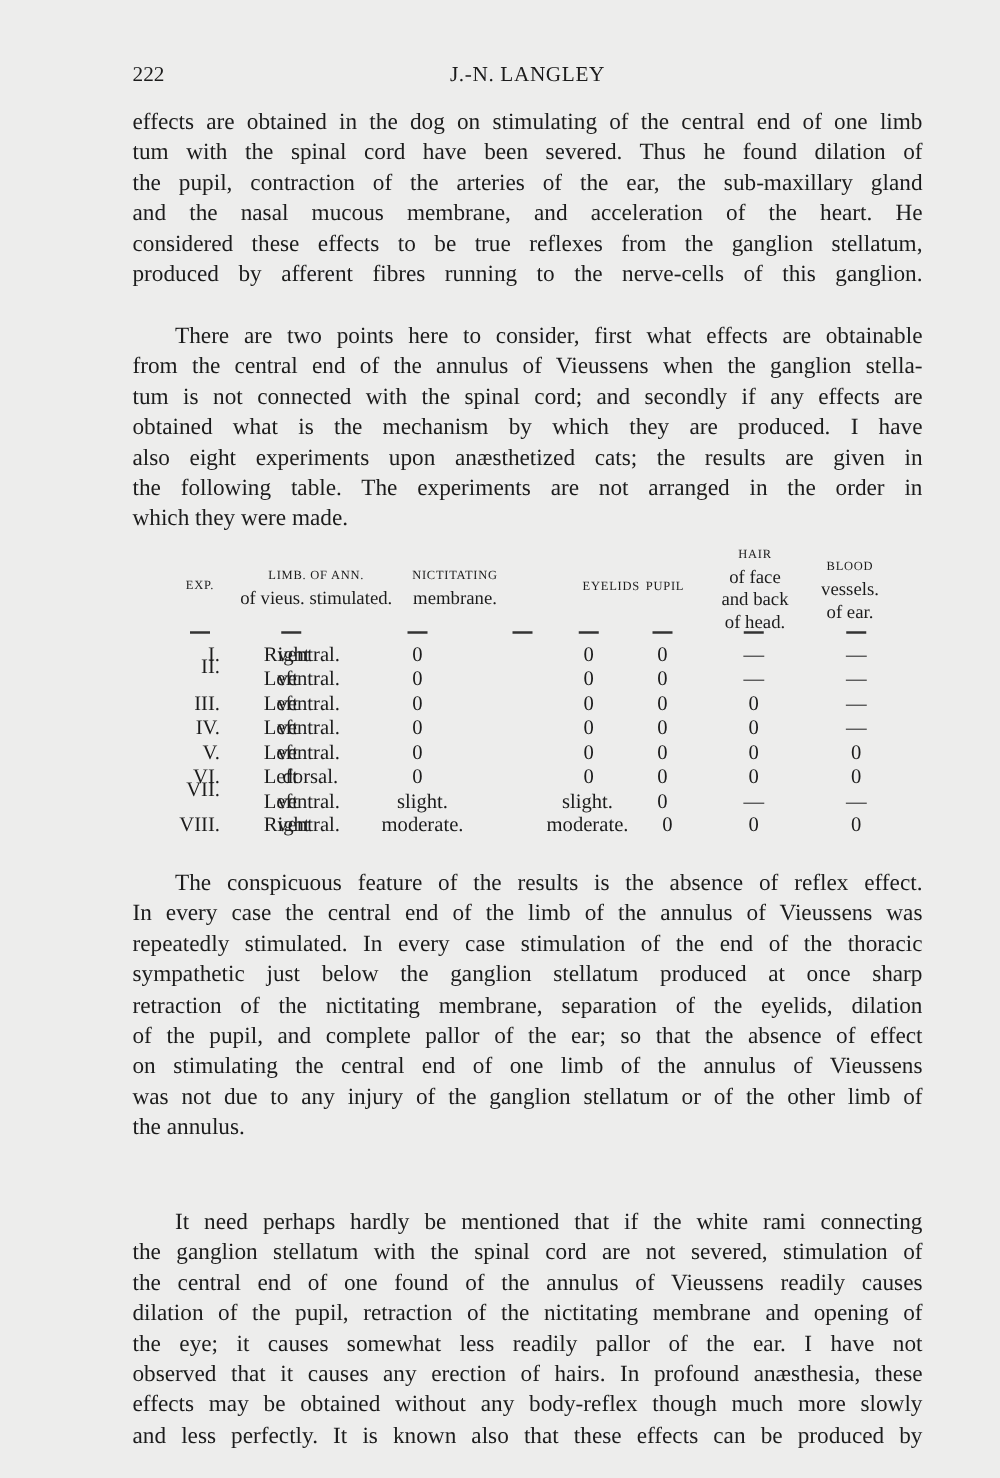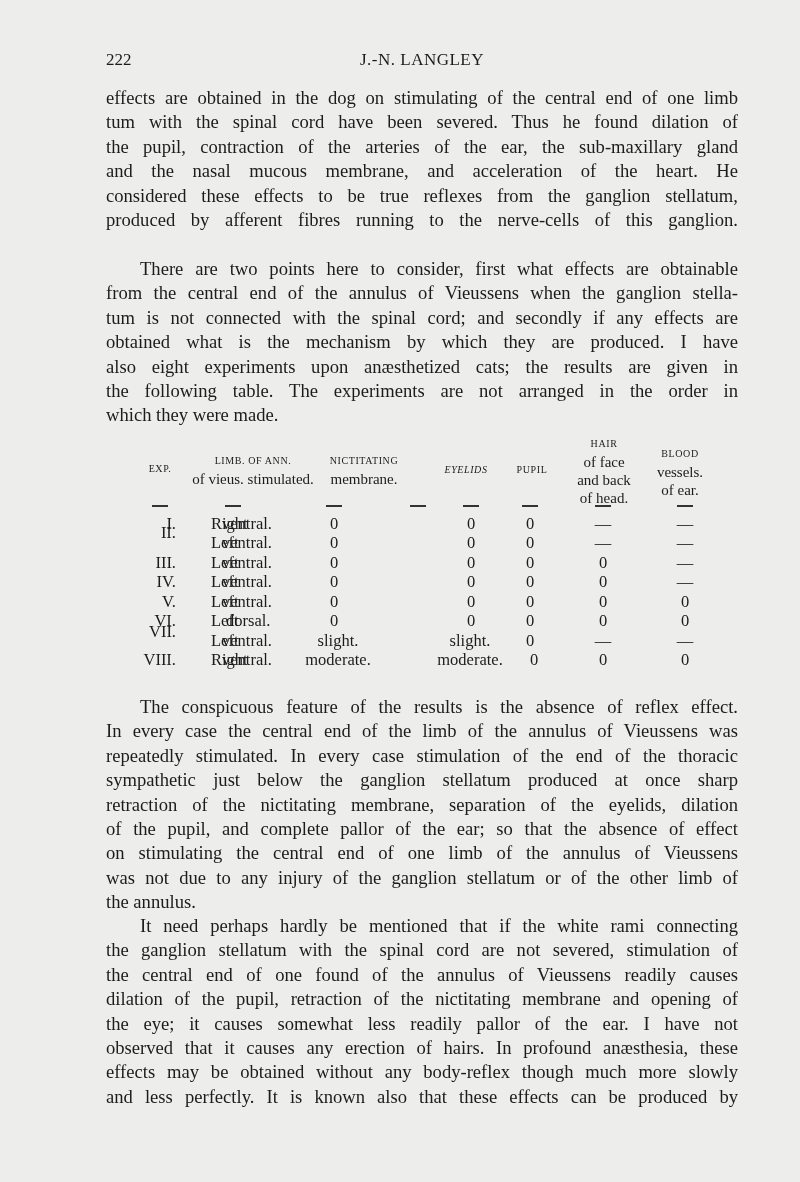--- a/index.html
+++ b/index.html
@@ -89,21 +89,21 @@
     <span class="line">In every case the central end of the limb of the annulus of Vieussens was</span>
     <span class="line">repeatedly stimulated. In every case stimulation of the end of the thoracic</span>
     <span class="line">sympathetic just below the ganglion stellatum produced at once sharp</span>
     <span class="line">retraction of the nictitating membrane, separation of the eyelids, dilation</span>
     <span class="line">of the pupil, and complete pallor of the ear; so that the absence of effect</span>
     <span class="line">on stimulating the central end of one limb of the annulus of Vieussens</span>
     <span class="line">was not due to any injury of the ganglion stellatum or of the other limb of</span>
     <span class="line last">the annulus.</span>
   </p>
 
-  <p class="para" style="top:914px;">
+  <p class="para" style="top:966px;">
     <span class="line indent">It need perhaps hardly be mentioned that if the white rami connecting</span>
     <span class="line">the ganglion stellatum with the spinal cord are not severed, stimulation of</span>
     <span class="line">the central end of one found of the annulus of Vieussens readily causes</span>
     <span class="line">dilation of the pupil, retraction of the nictitating membrane and opening of</span>
     <span class="line">the eye; it causes somewhat less readily pallor of the ear. I have not</span>
     <span class="line">observed that it causes any erection of hairs. In profound anæsthesia, these</span>
     <span class="line">effects may be obtained without any body-reflex though much more slowly</span>
     <span class="line">and less perfectly. It is known also that these effects can be produced by</span>
   </p>
 </div>
@@ -114,21 +114,21 @@
     <span class="caps">EXP.</span>
   </div>
   <div class="th" style="left:180px; top:452px; width:146px;">
     <span class="caps">LIMB. OF ANN.</span>
     <span class="lc">of vieus. stimulated.</span>
   </div>
   <div class="th" style="left:328px; top:452px; width:72px;">
     <span class="caps">NICTITATING</span>
     <span class="lc">membrane.</span>
   </div>
-  <div class="th" style="left:436px; top:461px; width:60px;font-style:italic;">
+  <div class="th" style="left:459px; top:461px; width:60px;">
     <span class="caps">EYELIDS</span>
   </div>
   <div class="th" style="left:510px; top:461px; width:44px;">
     <span class="caps">PUPIL</span>
   </div>
   <div class="th" style="left:572px; top:435px; width:64px;">
     <span class="caps">HAIR</span>
     <span class="lc">of face</span>
     <span class="lc">and back</span>
     <span class="lc">of head.</span>

